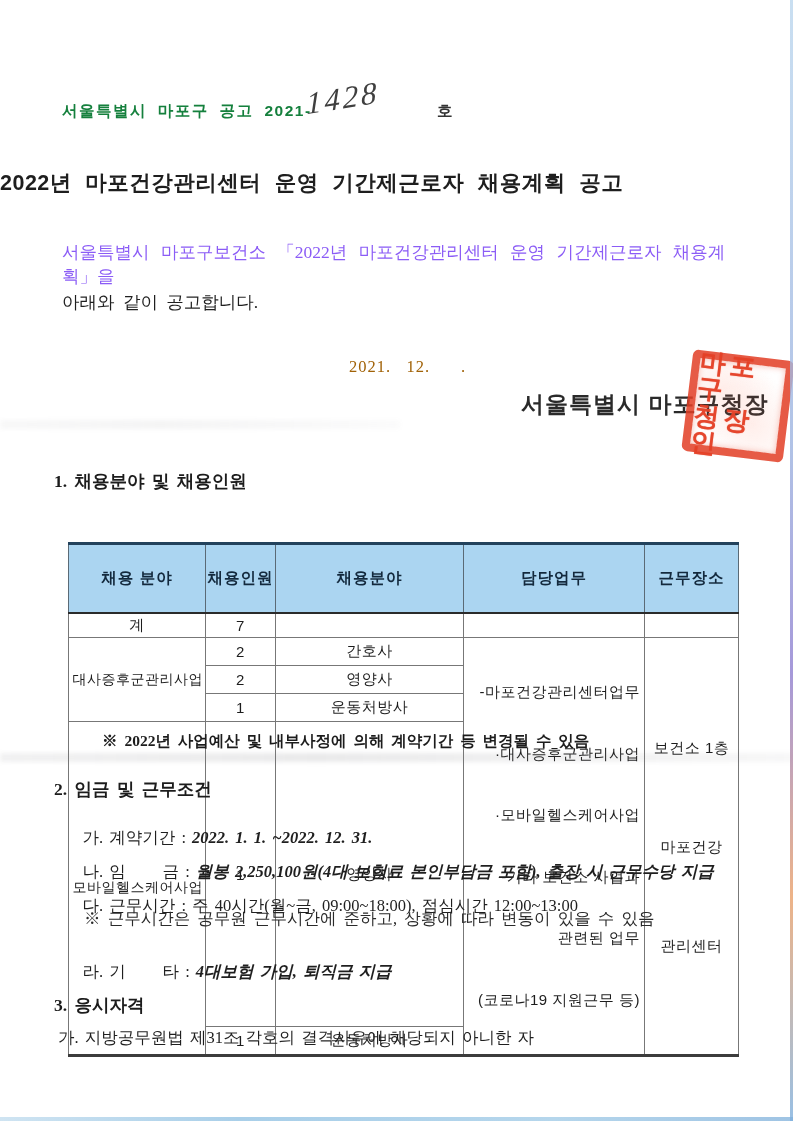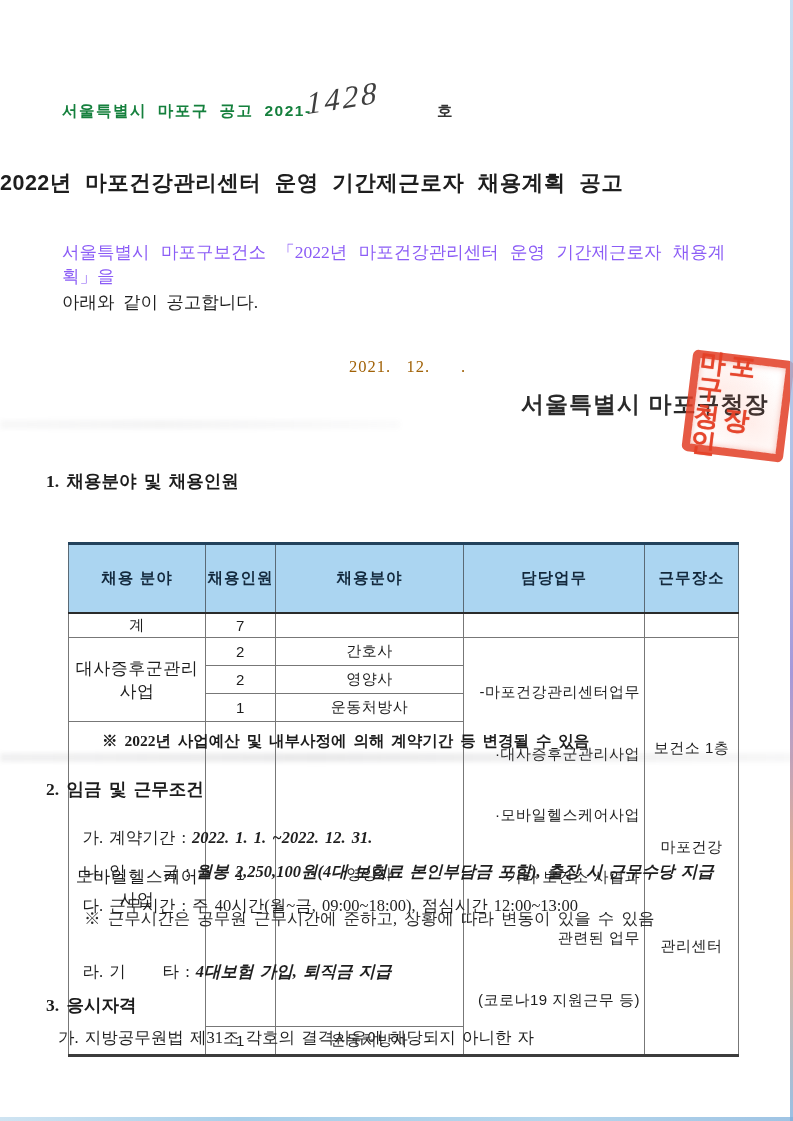--- a/index.html
+++ b/index.html
@@ -45,21 +45,21 @@
       radial-gradient(circle at 30% 30%, rgba(255,120,90,0.12), transparent 60%),
       radial-gradient(circle at 70% 70%, rgba(255,120,90,0.12), transparent 60%);
   }
   .stamp span{
     font-family:"Liberation Sans","DejaVu Sans",sans-serif;
     font-weight:bold; font-size:26px; line-height:26px;
     color:rgba(228,64,38,0.92); letter-spacing:4px; text-shadow:0 0 1px rgba(228,64,38,0.6);
   }
 
   
-  .sec-heading{left:46px; font-size:17.5px; font-weight:bold; color:#1c1c1c; word-spacing:3px;}
+  .sec-heading{left:54px; font-size:17.5px; font-weight:bold; color:#1c1c1c; word-spacing:3px;}
   .item-line{left:58px; font-size:16.5px; color:#1f1f1f; word-spacing:2px;}
   .item-line b{font-weight:bold;font-style:italic;}
   .note-line{left:84px; font-size:16.5px; color:#2a2a2a; word-spacing:3px;}
   .footnote{top:731px; left:62px; font-size:15.5px; font-weight:bold; color:#1c1c1c; word-spacing:3px;margin-left:40px;}
 
   
   .hire-table-wrap{top:506px; left:68px;}
   table.hire{
     border-collapse:collapse; table-layout:fixed; width:670px;
     font-family:"Liberation Sans","DejaVu Sans",sans-serif;
@@ -75,21 +75,21 @@
     border:1px solid #777; font-size:15px; color:#1d1d1d; text-align:center;
     height:25px; padding:1px 2px; letter-spacing:0.5px;
   }
   table.hire .total-row td{height:21px;}
   table.hire td.duties{
     text-align:right; vertical-align:middle; padding:3px 4px 3px 7px; line-height:20.5px; font-size:15px;
   }
   table.hire td.duties span{display:block; white-space:pre;}
   table.hire td.workplace{line-height:33px; font-size:15px;}
   table.hire td.workplace span{display:block;}
-  table.hire td.group-name{font-size:17px;}
+  table.hire td.group-name{font-size:14px;text-align:right;}
 
   
   .scan-band{left:0; width:793px; height:9px; background:linear-gradient(90deg, rgba(120,120,125,0.10), rgba(120,120,125,0.16) 40%, rgba(120,120,125,0.06)); filter:blur(2px);}
   .band-1{top:753px;}
   .band-2{top:420px; width:400px; opacity:0.5;}
   .bottom-edge{position:absolute; bottom:0; left:0; width:793px; height:4px; background:linear-gradient(90deg,#cfe4f2,#a9cfe9 30%,#b5d6ec 70%,#9fc4e4);}
   .right-edge{position:absolute; top:0; right:0; width:3px; height:1121px; background:linear-gradient(180deg,#bcd7ee 0%,#9db3e0 40%,#8f7fd0 60%,#e9a06a 80%,#7fb0de 100%); opacity:0.8;}
 </style>
 </head>
 <body>

